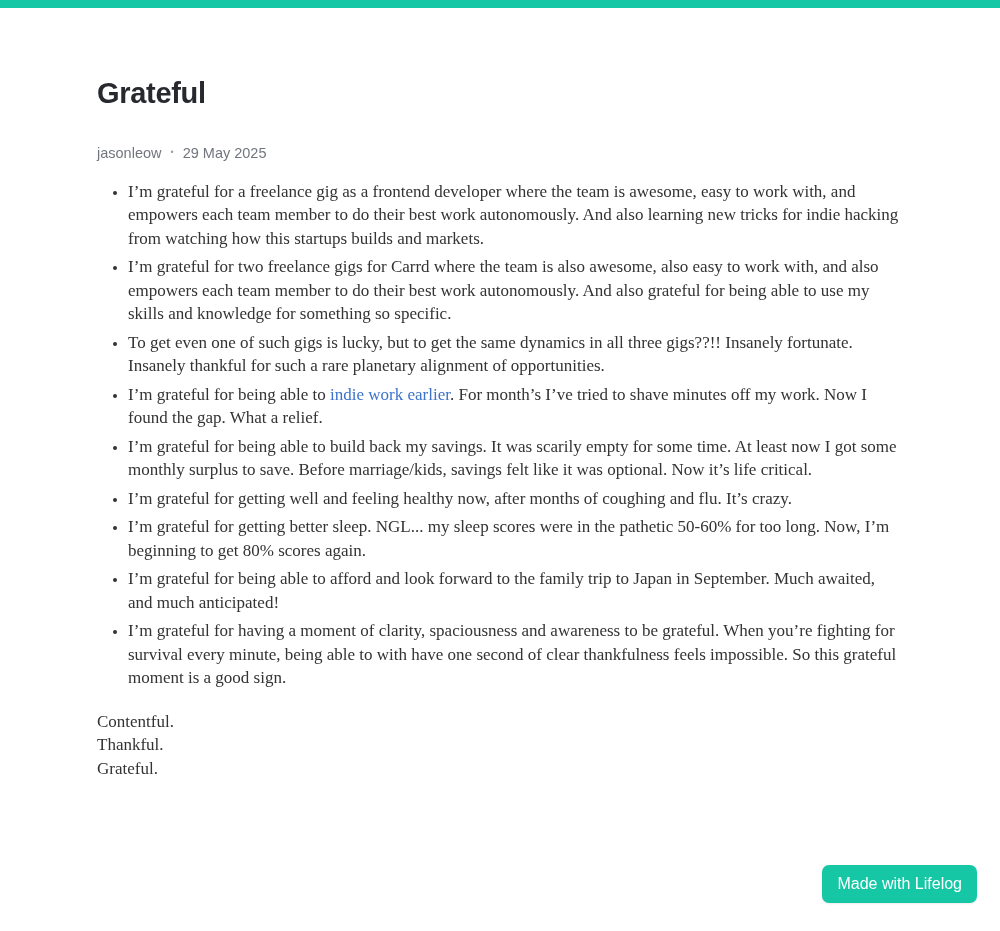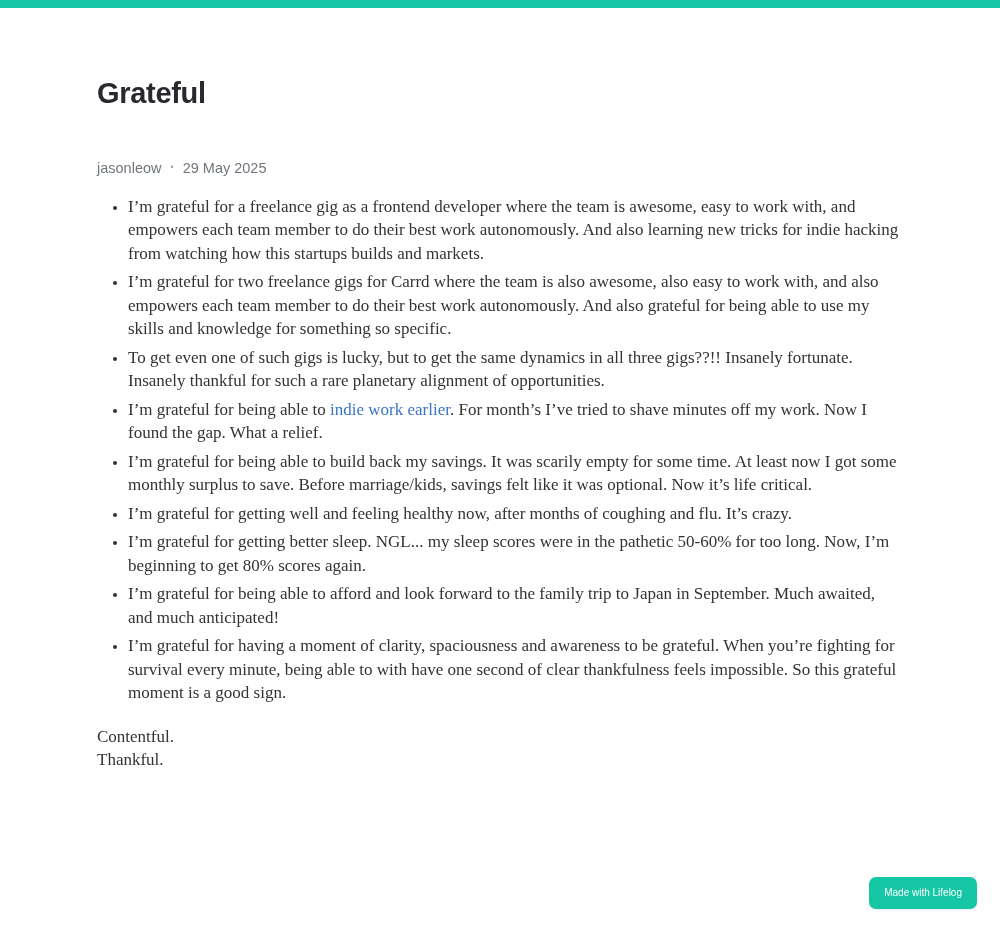--- a/index.html
+++ b/index.html
@@ -31,21 +31,21 @@
   h1.page-title {
     font-family: "Liberation Sans", sans-serif;
     font-size: 29px;
     line-height: 1.2;
     font-weight: 700;
     letter-spacing: -0.3px;
     color: var(--title);
     margin: 68px 0 8px 0;
   }
   .byline {
-    margin-top: 49px;
+    margin-top: 34px;
     font-size: 14.5px;
     color: var(--muted);
     display: flex;
     align-items: center;
     gap: 9px;
   }
   .byline .author { color: var(--muted); cursor: pointer; }
   .byline .dot { font-size: 9px; color: #9aa0a6; line-height: 1; }
   .article {
     font-family: "Liberation Serif", serif;
@@ -67,25 +67,25 @@
   }
   .article a {
     color: var(--link);
     text-decoration: none;
     cursor: pointer;
   }
   .closing { margin-top: 20px; }
   .made-with-badge {
     position: absolute;
     right: 23px;
-    bottom: 22px;
+    bottom: 28px;
     background: var(--accent);
     color: #ffffff;
     font-family: "Liberation Sans", sans-serif;
-    font-size: 10px;
+    font-size: 16px;
     line-height: 1;
     border: none;
     border-radius: 7px;
     padding: 11px 15px;
     cursor: pointer;
     box-shadow: 0 1px 2px rgba(0,0,0,0.08);
   }
 </style>
 </head>
 <body>
@@ -111,17 +111,18 @@
         <li>I’m grateful for being able to build back my savings. It was scarily empty for some time. At least now I got some monthly surplus to save. Before marriage/kids, savings felt like it was optional. Now it’s life critical.</li>
         <li>I’m grateful for getting well and feeling healthy now, after months of coughing and flu. It’s crazy.</li>
         <li>I’m grateful for getting better sleep. NGL... my sleep scores were in the pathetic 50-60% for too long. Now, I’m beginning to get 80% scores again.</li>
         <li>I’m grateful for being able to afford and look forward to the family trip to Japan in September. Much awaited, and much anticipated!</li>
         <li>I’m grateful for having a moment of clarity, spaciousness and awareness to be grateful. When you’re fighting for survival every minute, being able to with have one second of clear thankfulness feels impossible. So this grateful moment is a good sign.</li>
       </ul>
 
     <div class="closing">
         <div>Contentful.</div>
         <div>Thankful.</div>
+        <div>Grateful.</div>
       </div>
   </div>
 </div>
 
 <button class="made-with-badge">Made with Lifelog</button>
 
 </body></html>

